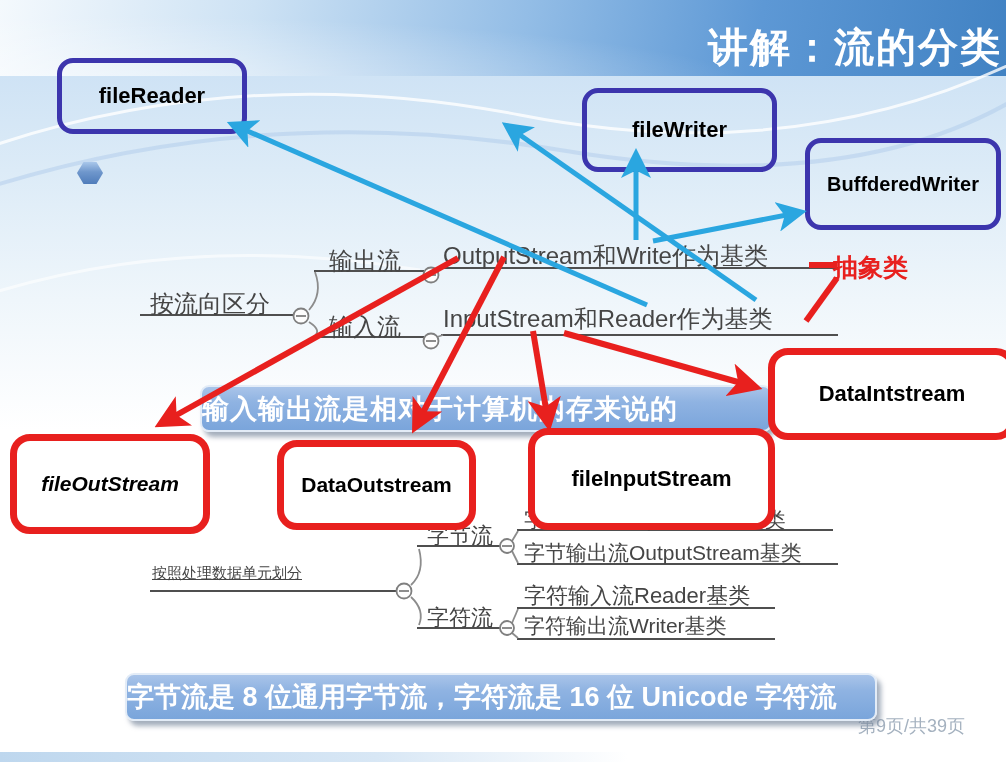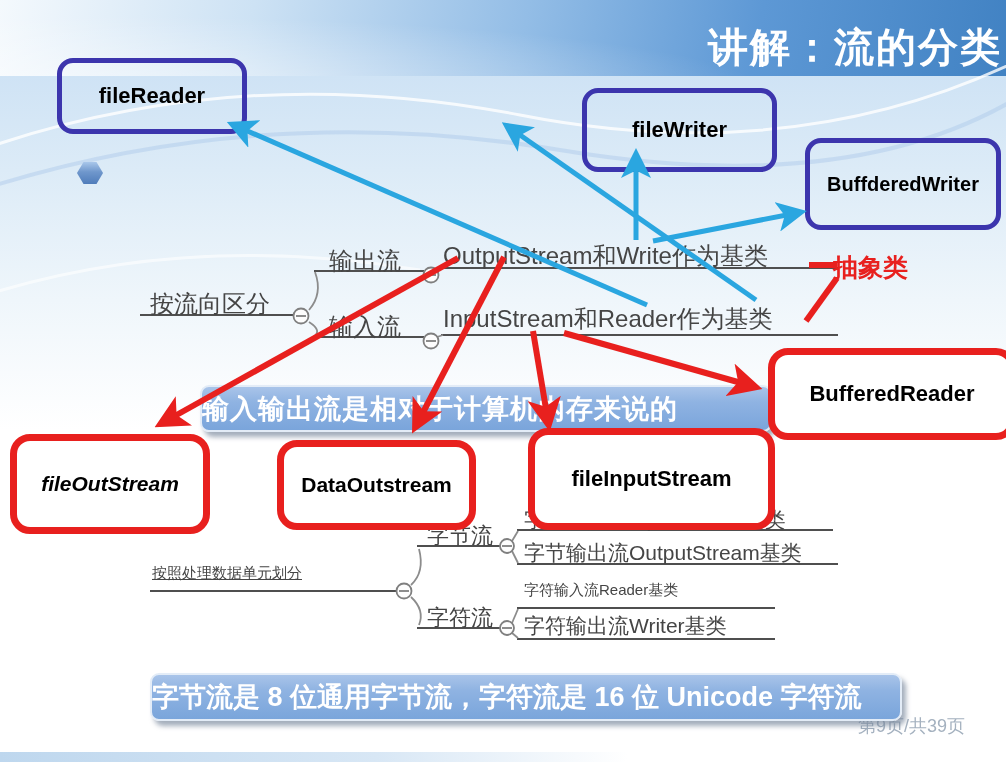--- a/index.html
+++ b/index.html
@@ -128,39 +128,39 @@
 
   <div class="banner" style="left:200px;top:385px;width:568px;height:43px;font-size:27px;letter-spacing:1px;">
     <span>输入输出流是相对于计算机内存来说的</span>
   </div>
 
   <div class="tree-label" style="left:152px;top:564px;font-size:15px;text-decoration:underline;">按照处理数据单元划分</div>
   <div class="tree-label" style="left:427px;top:521px;font-size:22px;">字节流</div>
   <div class="tree-label" style="left:427px;top:603px;font-size:22px;">字符流</div>
   <div class="tree-label" style="left:524px;top:506px;font-size:21px;">字节输入流InputStream基类</div>
   <div class="tree-label" style="left:524px;top:539px;font-size:21px;">字节输出流OutputStream基类</div>
-  <div class="tree-label" style="left:524px;top:581px;font-size:15px;">字符输入流Reader基类</div>
+  <div class="tree-label" style="left:524px;top:581px;font-size:22px;">字符输入流Reader基类</div>
   <div class="tree-label" style="left:524px;top:612px;font-size:21px;">字符输出流Writer基类</div>
 
-  <div class="banner" style="left:125px;top:673px;width:748px;height:44px;font-size:27px;margin-left:25px;">
+  <div class="banner" style="left:125px;top:673px;width:748px;height:44px;font-size:27px;">
     <span>字节流是 8 位通用字节流，字符流是 16 位 Unicode 字符流</span>
   </div>
 
   <div class="bluebox" style="left:57px;top:58px;width:180px;height:66px;font-size:22px;">
     <span>fileReader</span>
   </div>
   <div class="bluebox" style="left:582px;top:88px;width:185px;height:74px;font-size:22px;">
     <span>fileWriter</span>
   </div>
   <div class="bluebox" style="left:805px;top:138px;width:186px;height:82px;font-size:20px;">
     <span>BuffderedWriter</span>
   </div>
 
   <div class="redbox" style="left:768px;top:348px;width:234px;height:78px;font-size:22px;">
-    <span>BufferedReader</span>
+    <span>DataIntstream</span>
   </div>
   <div class="redbox" style="left:10px;top:434px;width:186px;height:86px;font-size:21px;font-style:italic;">
     <span>fileOutStream</span>
   </div>
   <div class="redbox" style="left:528px;top:428px;width:233px;height:88px;font-size:22px;">
     <span>fileInputStream</span>
   </div>
   <div class="redbox" style="left:277px;top:440px;width:185px;height:76px;font-size:21px;">
     <span>DataOutstream</span>
   </div>

